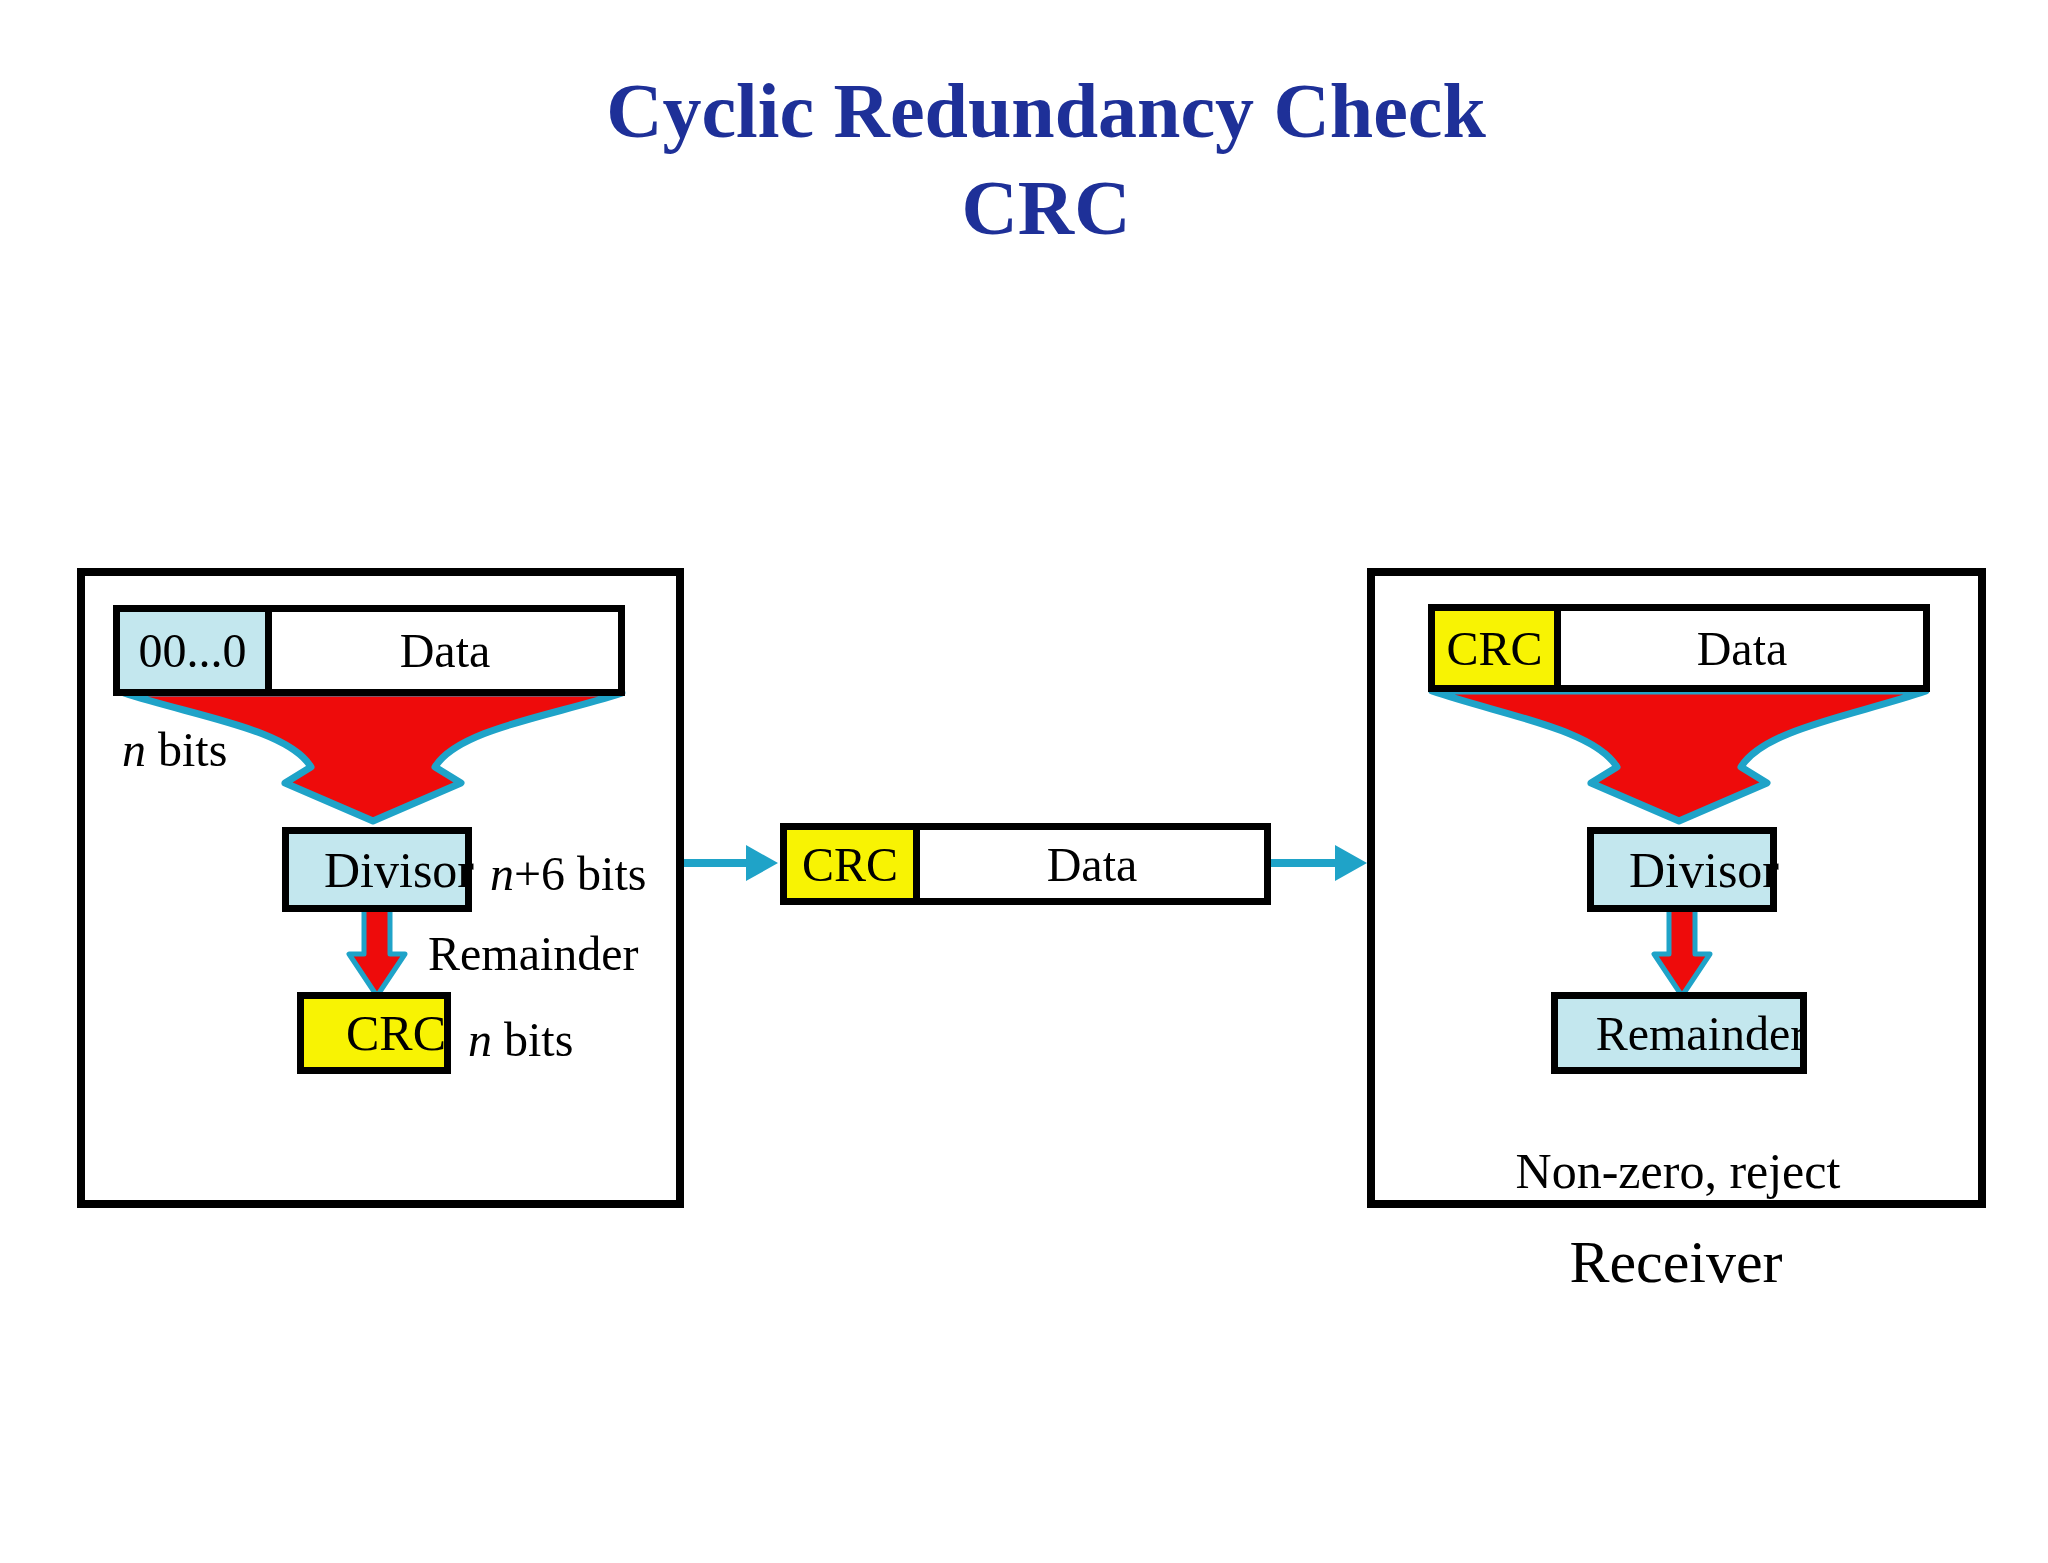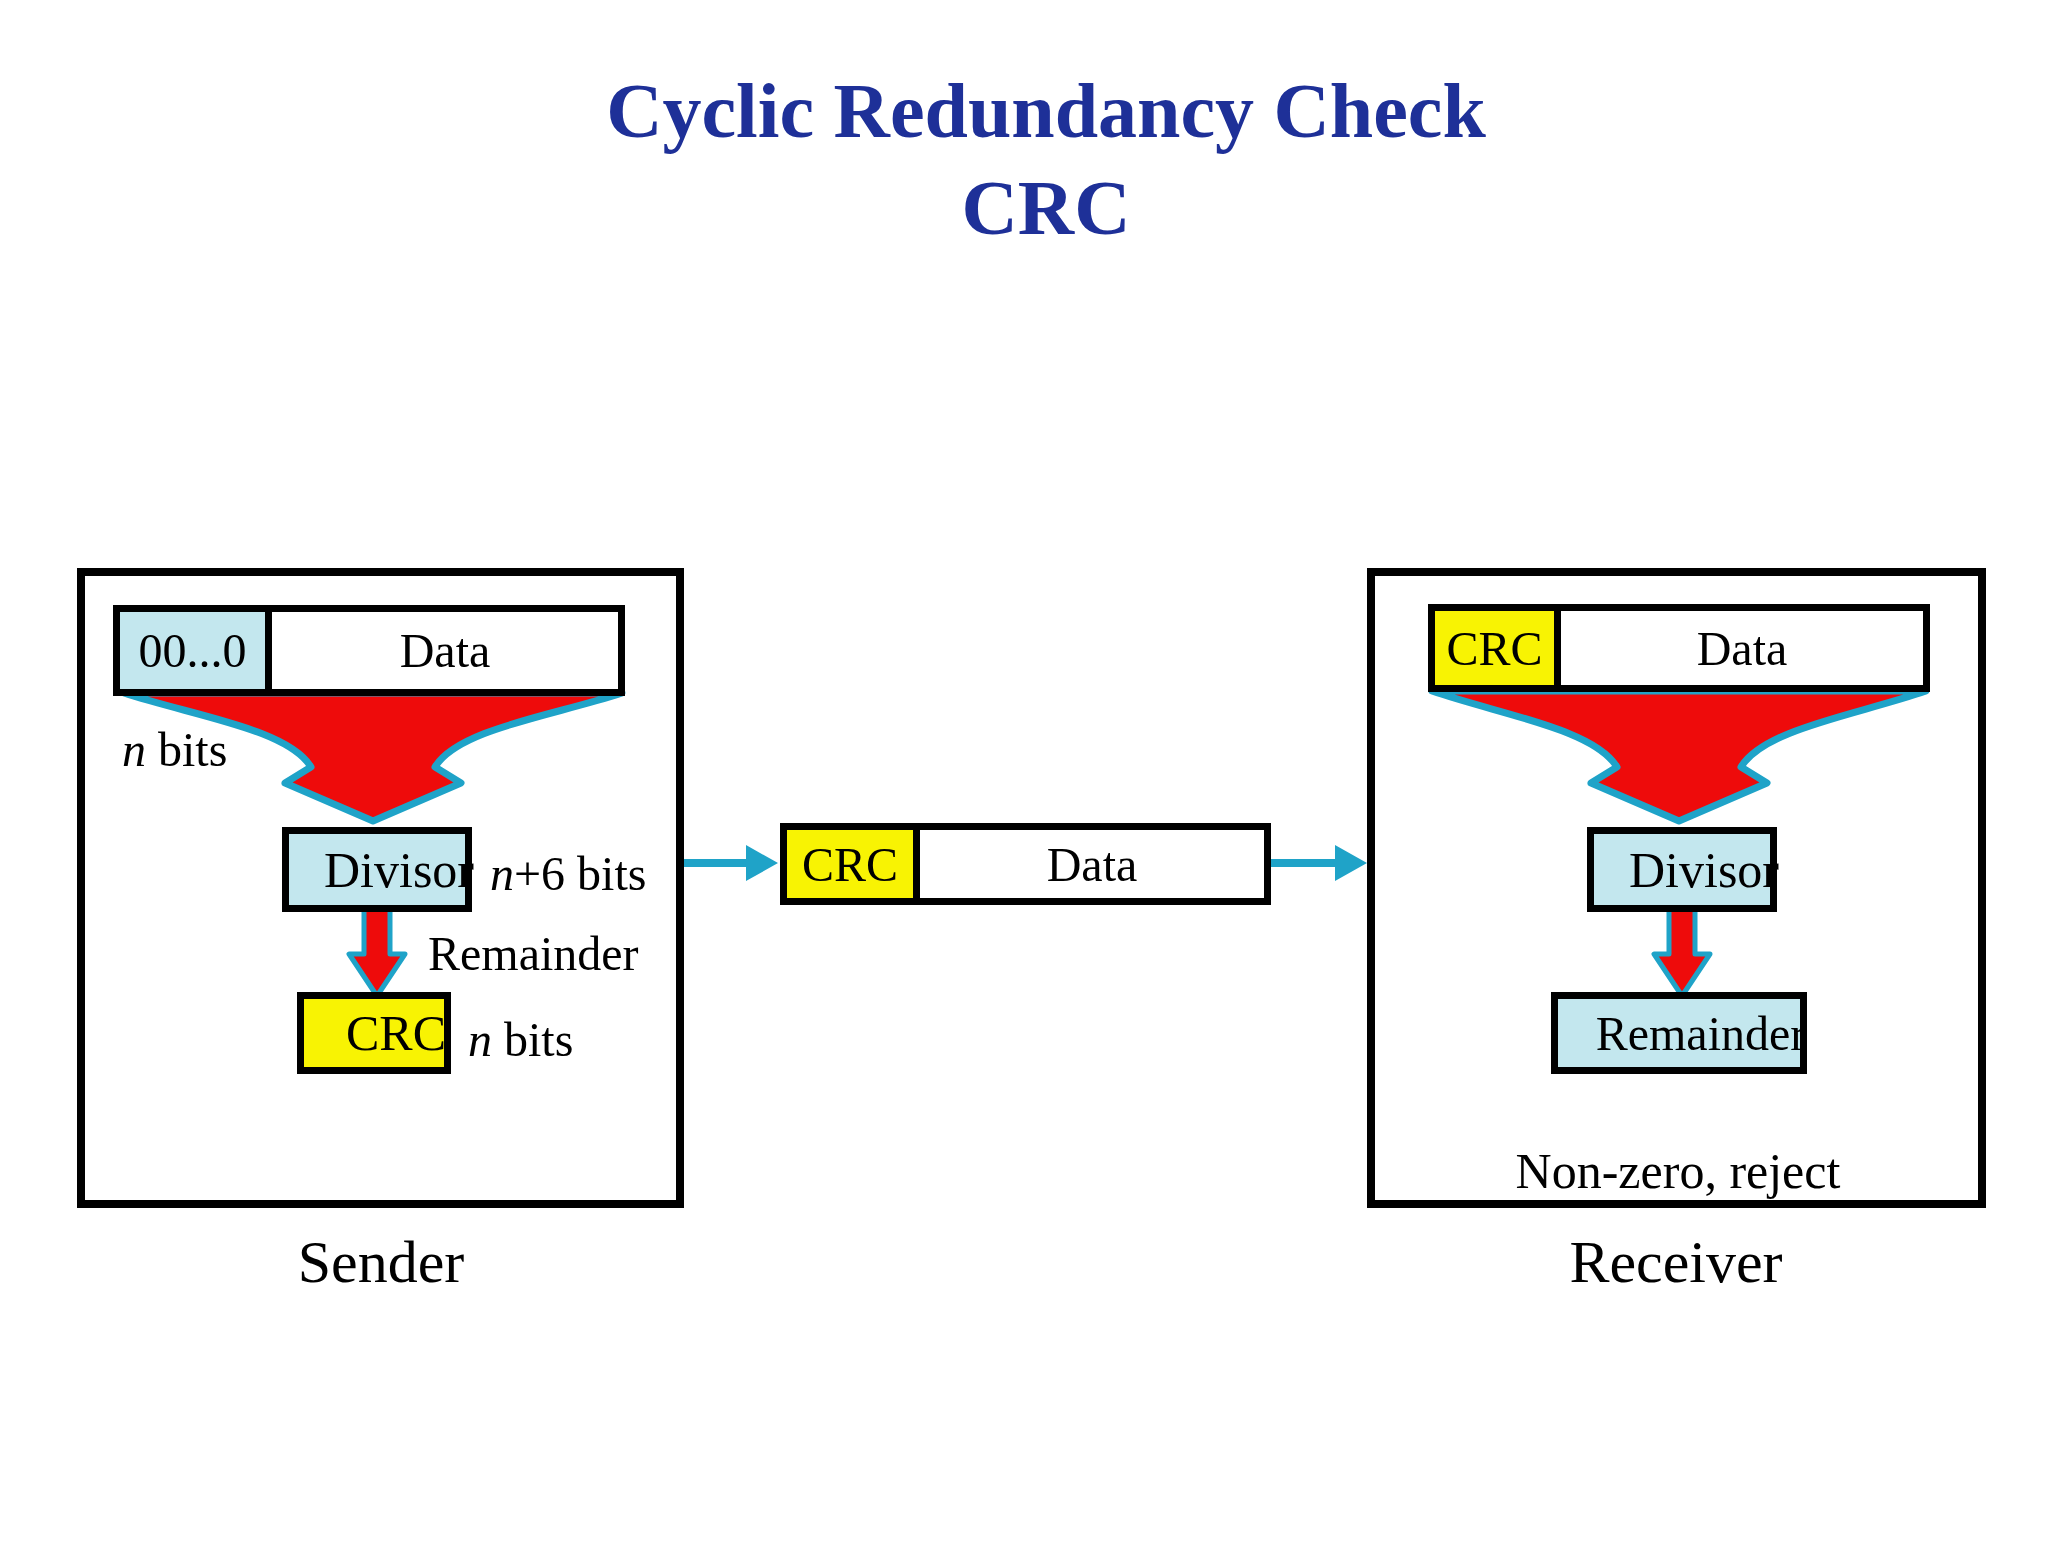--- a/index.html
+++ b/index.html
@@ -82,21 +82,20 @@
   </svg>
 
   <div class="label" style="left:428px;top:926px;">Remainder</div>
 
   <div class="smallbox yellow" style="left:297px;top:992px;width:154px;height:82px;background:#f8f303;">CRC</div>
 
   <div class="label" style="left:468px;top:1012px;">
     <span class="mvar">n</span><span> bits</span>
   </div>
 
-  <div class="caption" style="left:181px;top:1228px;width:400px;">Sender</div>
 
   <svg class="arrow" style="left:684px;top:841px;" width="96" height="44" viewBox="0 0 96 44">
     <path d="M0,18 L62,18 L62,4 L94,22 L62,40 L62,26 L0,26 Z" fill="#1fa3c8"></path>
   </svg>
 
   <div class="bar" style="left:780px;top:823px;width:491px;height:82px;">
     <div class="cell first yellow" style="width:133px;">CRC</div>
     <div class="cell grow">Data</div>
   </div>
 

